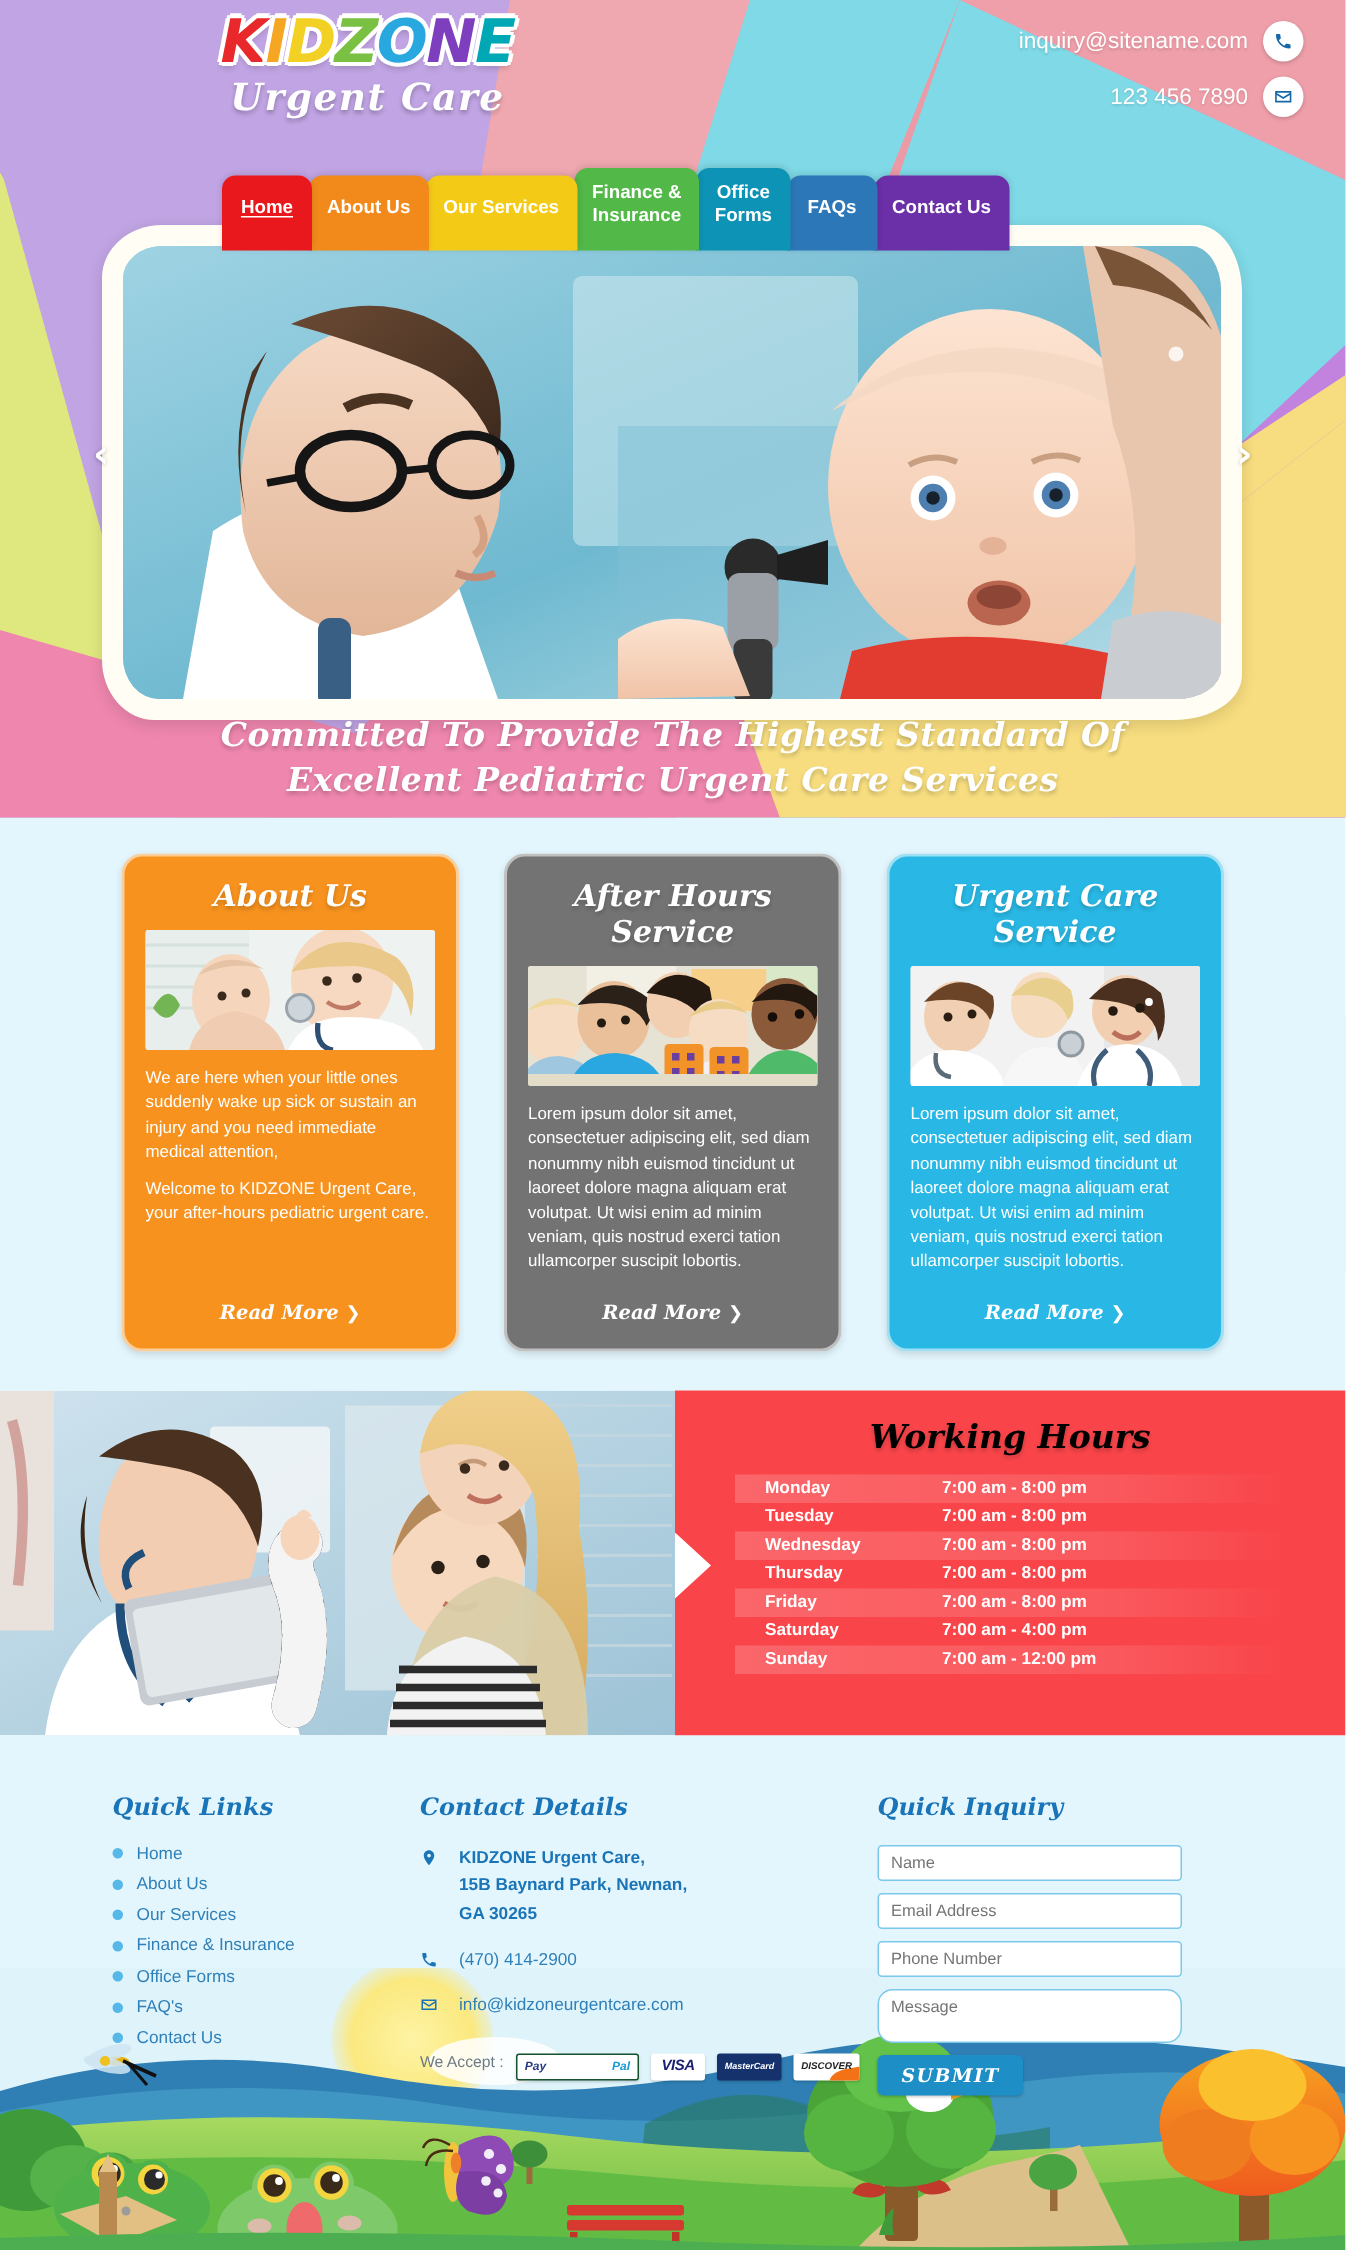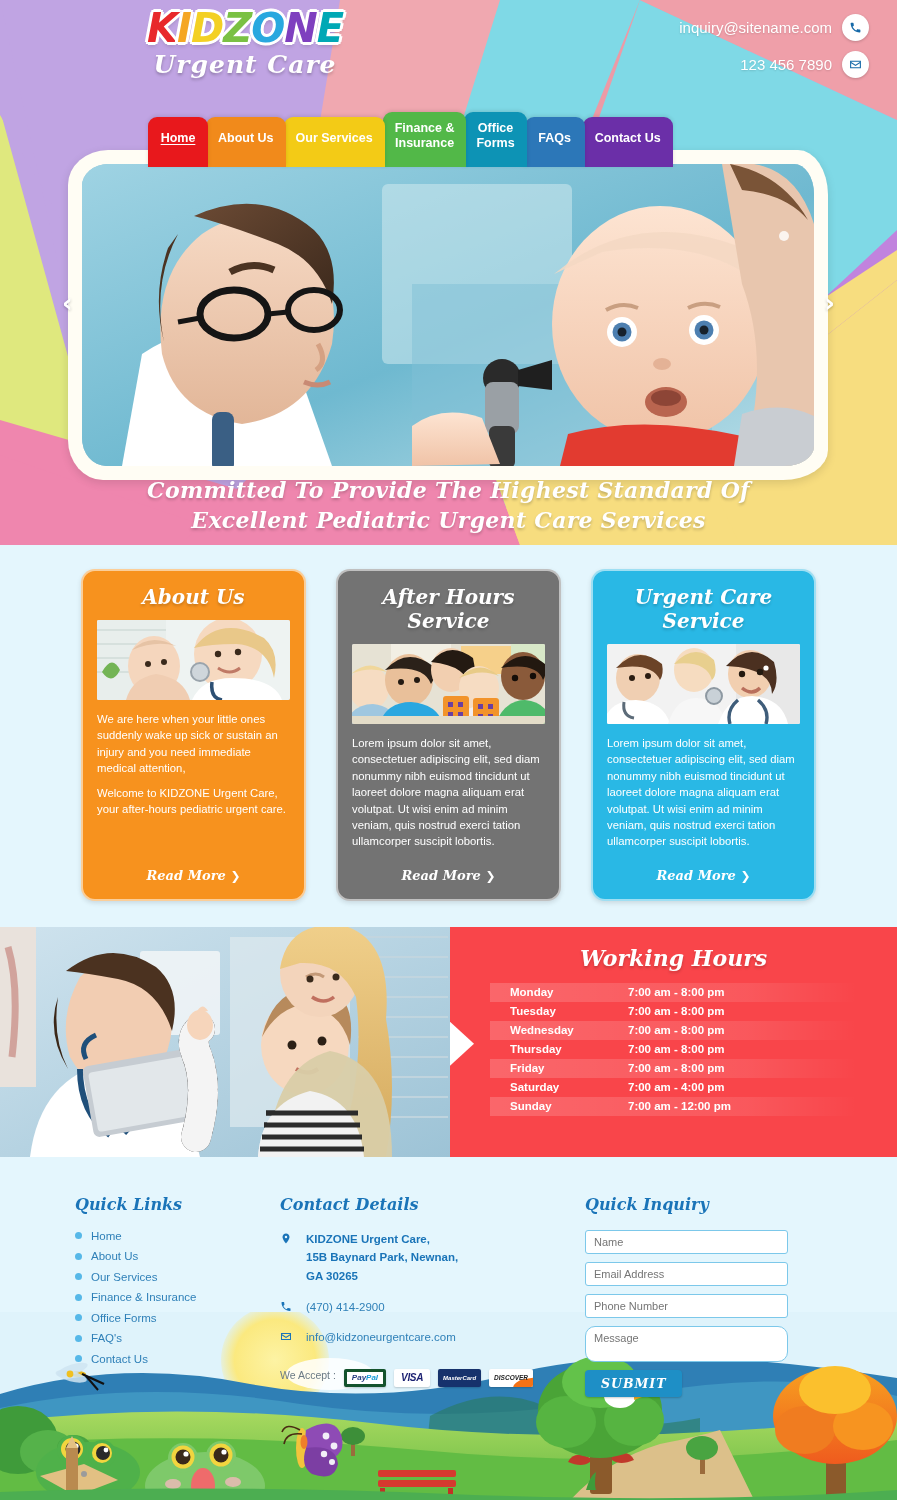--- a/index.html
+++ b/index.html
@@ -130,21 +130,21 @@
   .hours {
     flex:1; background:#f9454a; position:relative; padding:18px 40px 14px 40px;
   }
   .hours:before{
     content:""; position:absolute; left:0; top:95px; width:24px; height:44px;
     background:#fff;
     clip-path: polygon(0 0, 0 100%, 100% 50%);
   }
   .hours h3 {
     font-family:"DejaVu Serif", serif; font-weight:bold; font-style:italic;
-    color:#ffffff; font-size:22px; text-align:center; margin-bottom:12px;
+    color:#000000; font-size:22px; text-align:center; margin-bottom:12px;
     text-shadow:0 2px 3px rgba(0,0,0,.2);
   }
   .hrow { display:flex; padding:3.5px 0 3.5px 20px; font-size:11.5px; color:#fff; font-weight:bold; }
   .hrow.alt { background: linear-gradient(90deg, rgba(255,255,255,.18), rgba(255,255,255,.10) 70%, rgba(255,255,255,0)); }
   .hrow .d { width:118px; }
 
   
   .footer { position:relative; background:#e4f6fd; height:400px; overflow:hidden; }
   .foot-art { position:absolute; left:0; bottom:45px; width:897px; height:200px; }
   .foot-art svg { display:block; width:100%; height:100%; }
@@ -163,22 +163,22 @@
   .crow { display:flex; gap:12px; margin-bottom:12px; align-items:flex-start; }
   .crow .ico { width:14px; flex:0 0 14px; padding-top:2px; }
   .crow .ico svg { width:12px; height:13px; fill:#1a74b8; display:block; }
   .crow .body { color:#1a74b8; font-size:11.5px; line-height:1.62; font-weight:bold; }
   .crow.plain .body { font-weight:normal; color:#2f80b8; }
 
   .accept { display:flex; gap:8px; margin-top:22px; }
   .accept .lbl { color:#6b7a85; font-size:10.5px; }
   .pay { height:18px; border-radius:2px; display:flex; align-items:center; justify-content:center;
          font-size:8px; font-weight:bold; font-style:italic; padding:0 5px; box-shadow:0 1px 2px rgba(0,0,0,.18); }
-  .pay.paypal { background:#fff; color:#253b80; border:3px solid #14532d; min-width:38px; }
-  .pay.paypal i { color:#179bd7; font-style:italic; }
+  .pay.paypal { background:#fff; color:#253b80; border:1px solid #14532d; min-width:38px; }
+  .pay.paypal i { color:#179bd7; font-style:italic;margin-left:44px; }
   .pay.visa { background:#fff; color:#1a1f71; min-width:36px; font-size:10px; letter-spacing:-.3px; }
   .pay.mc { background:#16326c; color:#fff; min-width:36px; font-size:6px; }
   .pay.disc { background:#fff; color:#222; min-width:40px; font-size:6.5px; position:relative; overflow:hidden;}
   .pay.disc::after{content:"";position:absolute;right:-6px;bottom:-6px;width:26px;height:14px;background:#f47216;border-radius:50% 0 0 0;transform:rotate(-10deg);}
   .pay.disc span{position:relative;z-index:2;}
 
   .col-inquiry { width:auto; padding-left:10px; }
   .col-inquiry input, .col-inquiry textarea {
     display:block; width:203px; border:1px solid #7cc8ea; border-radius:3px;
     background:#fff; padding:5px 8px; font-size:11px; color:#6d7a83;

